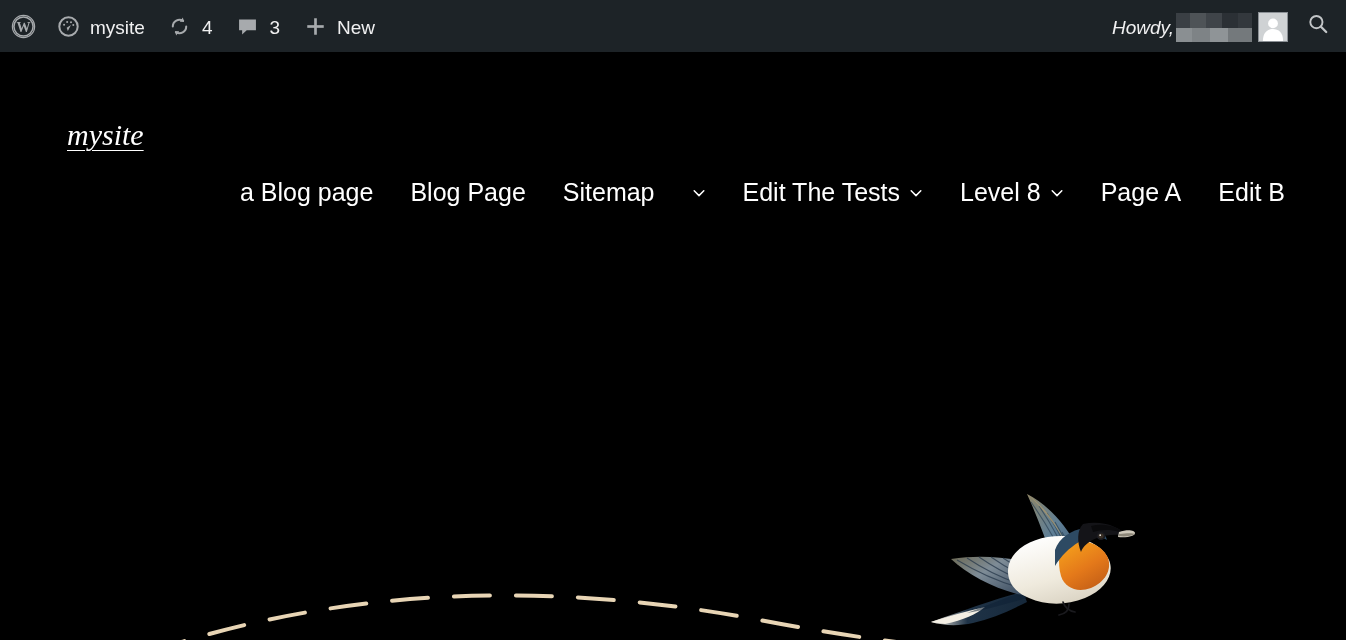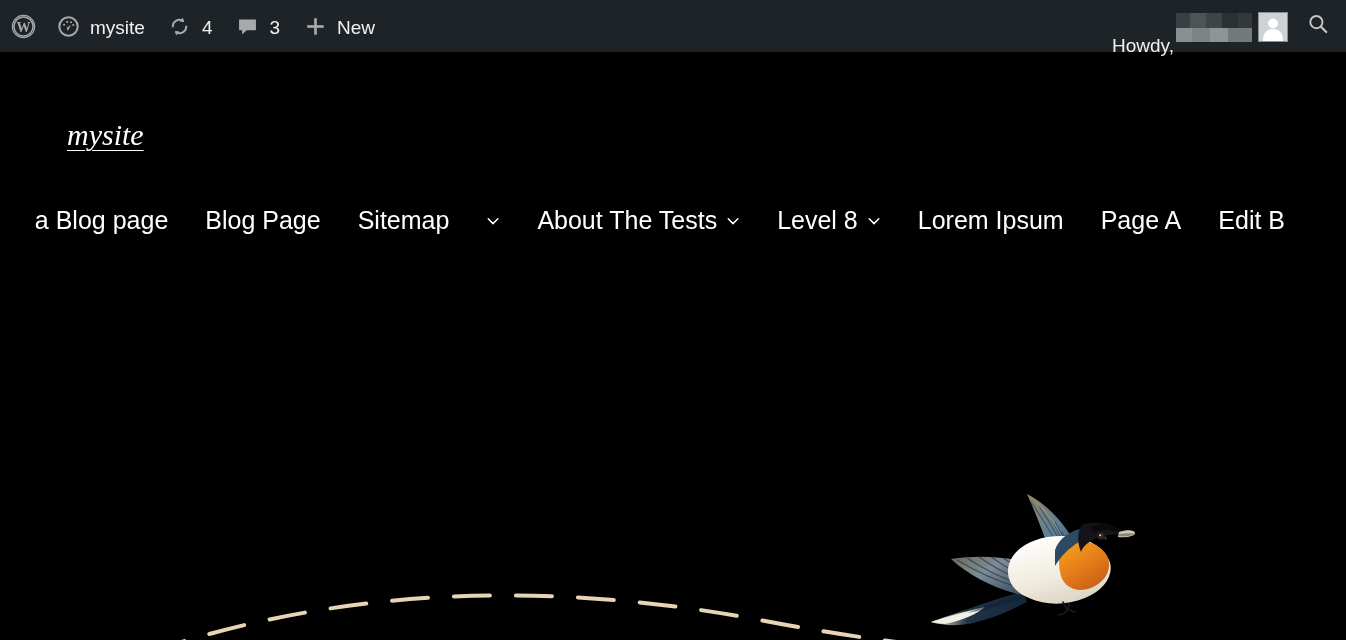--- a/index.html
+++ b/index.html
@@ -62,21 +62,21 @@
 
   
   .howdy-wrap {
     display: flex;
     align-items: center;
     gap: 0px;
     height: 52px;
     padding: 0 8px 0 10px;
     cursor: pointer;
   }
-  .howdy-text { line-height: 1; position: relative; top: 19px; }
+  .howdy-text { line-height: 1; position: relative; top: 1px; font-style: italic; }
   .redacted {
     width: 76px;
     height: 29px;
     margin-left: 2px;
     position: relative;
     top: 1px;
     background:
       linear-gradient(90deg,
         #3a3f44 0 14px, #4e5357 14px 30px, #3f4449 30px 46px,
         #2b3035 46px 62px, #33383d 62px 76px);
@@ -135,21 +135,21 @@
     text-underline-offset: 5px;
     text-decoration-thickness: 1px;
     cursor: pointer;
     line-height: 1;
   }
 
   
   #primary-nav {
     position: absolute;
     left: 0;
-    top: 156px;
+    top: 128px;
     width: 1285px;
     display: flex;
     flex-wrap: wrap;
     justify-content: flex-end;
     align-items: center;
     row-gap: 0px;
     column-gap: 37px;
   }
   .nav-item {
     display: flex;
@@ -294,40 +294,37 @@
 
     <div class="nav-item">
       <span class="chev">
         <svg width="14" height="14" viewBox="0 0 14 14">
           <polyline points="2.2,4.8 7,9.6 11.8,4.8" fill="none" stroke="#ffffff" stroke-width="1.5" stroke-linecap="round" stroke-linejoin="round"></polyline>
         </svg>
       </span>
     </div>
 
     <div class="nav-item">
-      <span class="nav-label">About The Tests</span>
+      <span class="nav-label">Edit The Tests</span>
       <span class="chev">
         <svg width="14" height="14" viewBox="0 0 14 14">
           <polyline points="2.2,4.8 7,9.6 11.8,4.8" fill="none" stroke="#ffffff" stroke-width="1.5" stroke-linecap="round" stroke-linejoin="round"></polyline>
         </svg>
       </span>
     </div>
 
     <div class="nav-item">
       <span class="nav-label">Level 8</span>
       <span class="chev">
         <svg width="14" height="14" viewBox="0 0 14 14">
           <polyline points="2.2,4.8 7,9.6 11.8,4.8" fill="none" stroke="#ffffff" stroke-width="1.5" stroke-linecap="round" stroke-linejoin="round"></polyline>
         </svg>
       </span>
     </div>
 
-    <div class="nav-item">
-      <span class="nav-label">Lorem Ipsum</span>
-    </div>
 
     <div class="nav-item">
       <span class="nav-label">Page A</span>
     </div>
 
     <div class="nav-item">
       <span class="nav-label">Edit B</span>
     </div>
 
   </nav>

